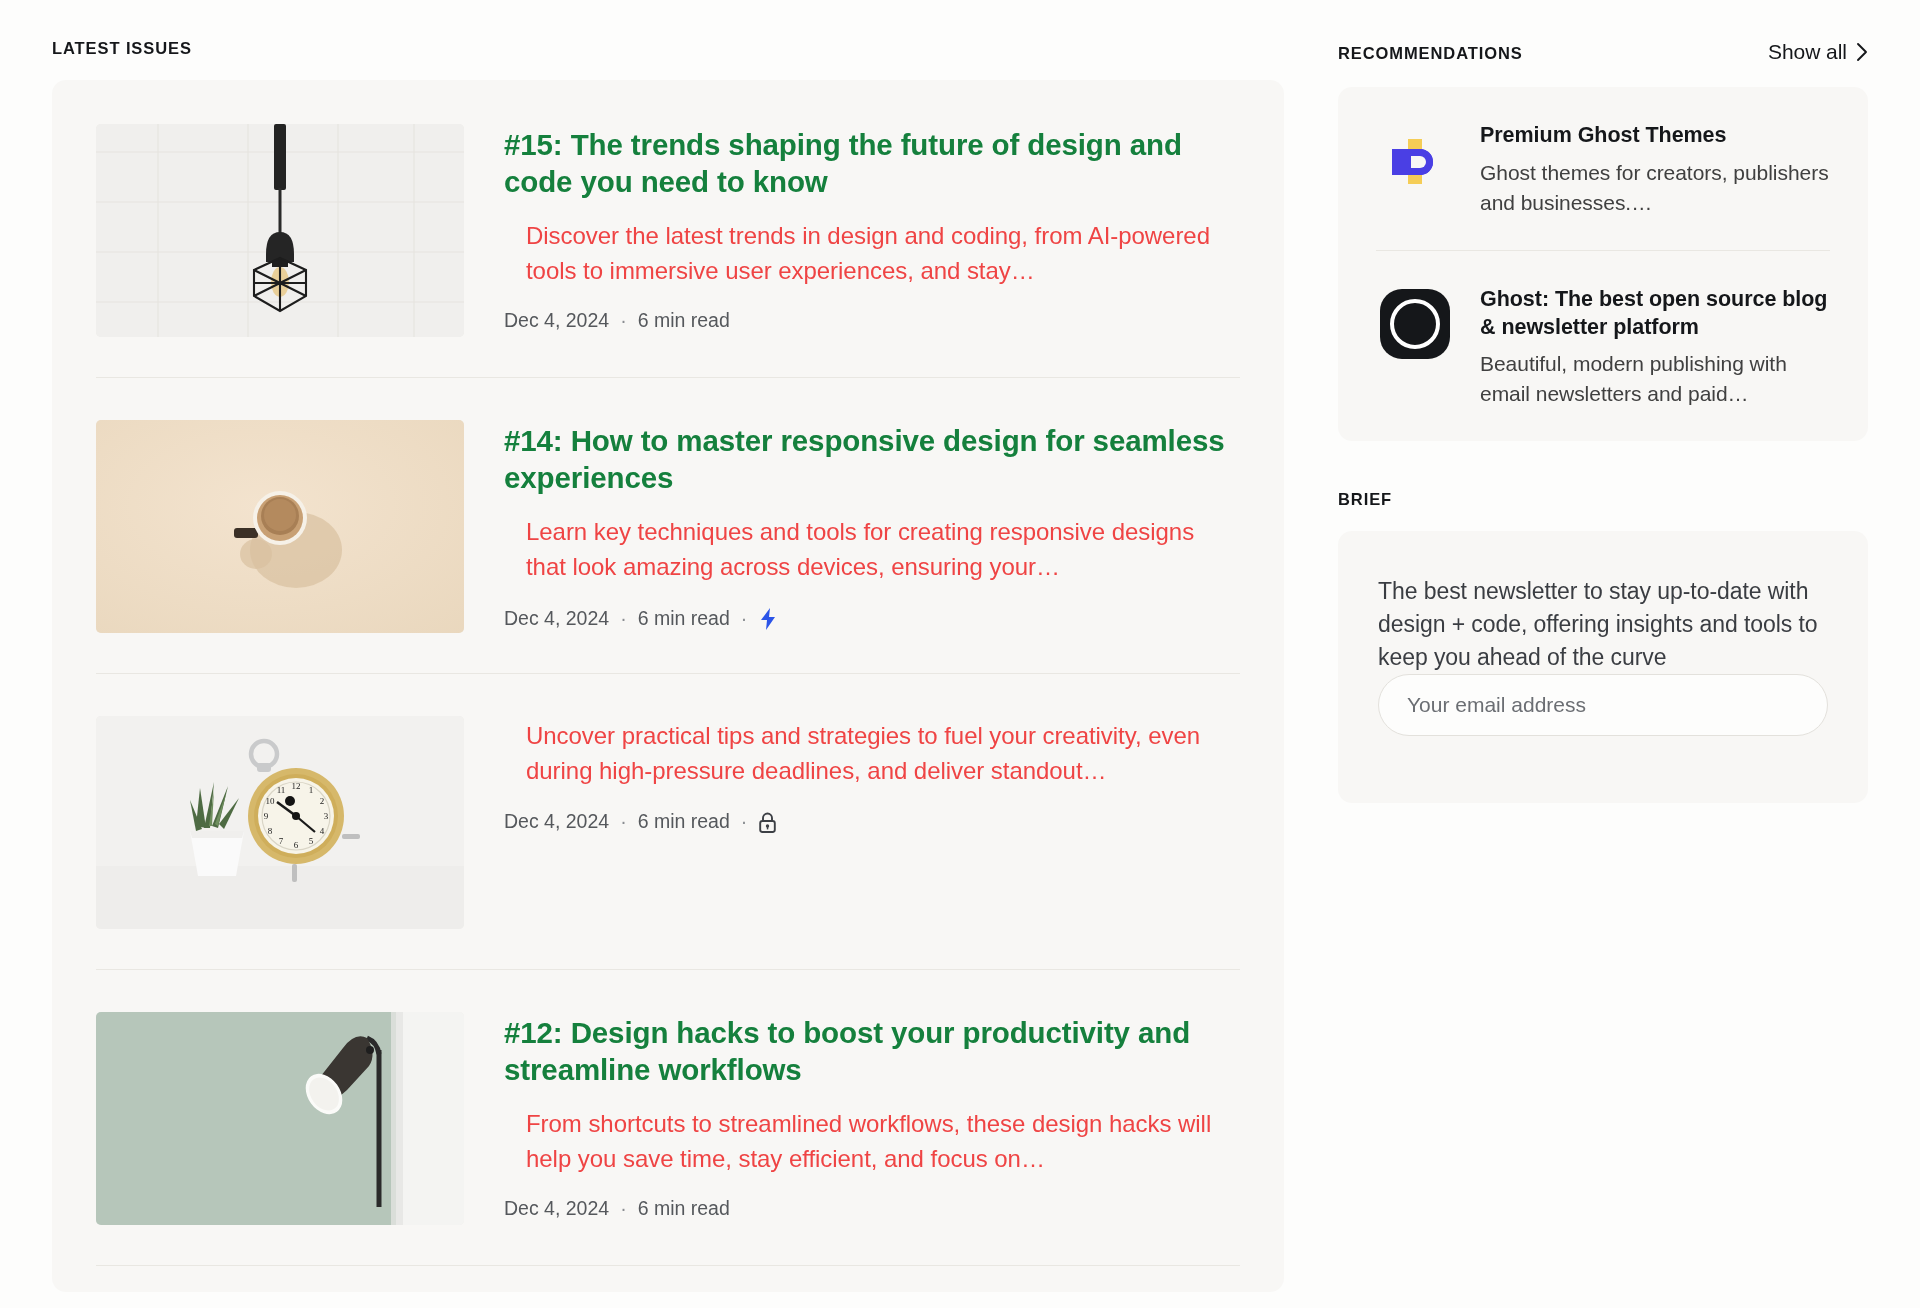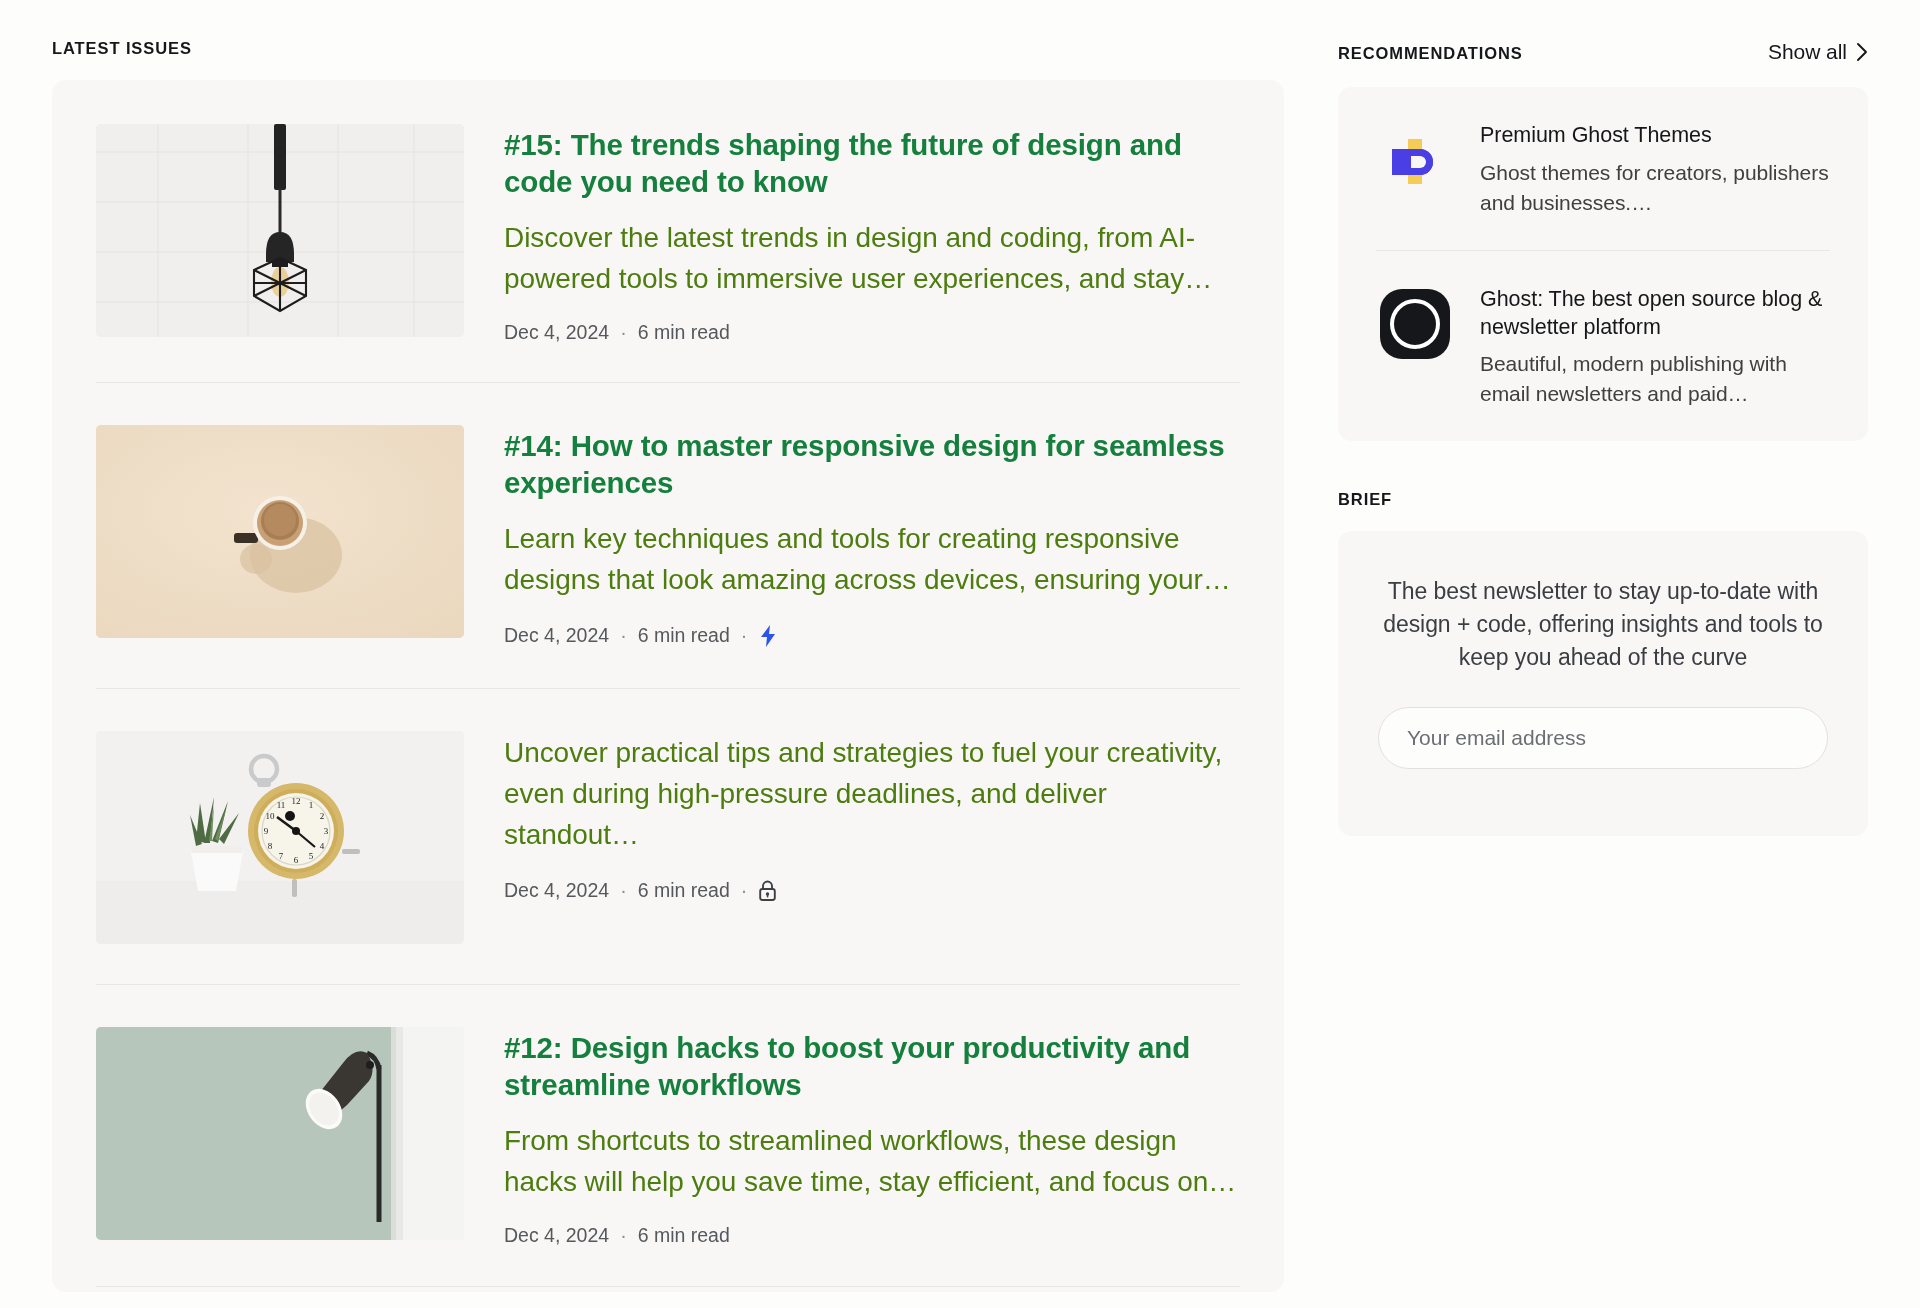--- a/index.html
+++ b/index.html
@@ -79,25 +79,26 @@
   .issue-title {
     font-size: 29.5px;
     line-height: 1.26;
     font-weight: 700;
     color: #15803d;
     letter-spacing: -0.004em;
     margin-bottom: 18px;
   }
 
   .issue-excerpt {
-    font-size: 28px;
+    font-size: 24px;
     line-height: 1.46;
-    color: #4d7c0f;
+    color: #ef4444;
     letter-spacing: -0.002em;
     margin-bottom: 23px;
+    margin-left: 22px;
   }
 
   .issue-meta {
     display: flex;
     align-items: center;
     font-size: 19.5px;
     color: #55585c;
     line-height: 1;
   }
   .meta-sep {
@@ -157,21 +158,21 @@
     display: flex;
     align-items: center;
     justify-content: center;
   }
   .rec-logo svg { display: block; }
 
   .rec-text { flex: 1 1 auto; min-width: 0; padding-top: 1px; }
 
   .rec-title {
     font-size: 21.5px;
-    font-weight: 400;
+    font-weight: 700;
     color: #15171a;
     line-height: 1.3;
     margin-bottom: 8px;
     letter-spacing: -0.002em;
   }
 
   .rec-desc {
     font-size: 21px;
     color: #404040;
     line-height: 1.42;
@@ -182,22 +183,20 @@
     background: #f8f7f5;
     border-radius: 14px;
     padding: 44px 40px 46px 40px;
   }
 
   .brief-text {
     font-size: 23px;
     line-height: 1.44;
     color: #3a3d42;
     letter-spacing: -0.003em;
-    margin-bottom: 33px;
-    text-align: center;
   }
 
   .email-input {
     display: block;
     width: 100%;
     height: 62px;
     border-radius: 31px;
     border: 1px solid #e3e1dc;
     background: #fdfdfc;
     padding: 0 28px;

